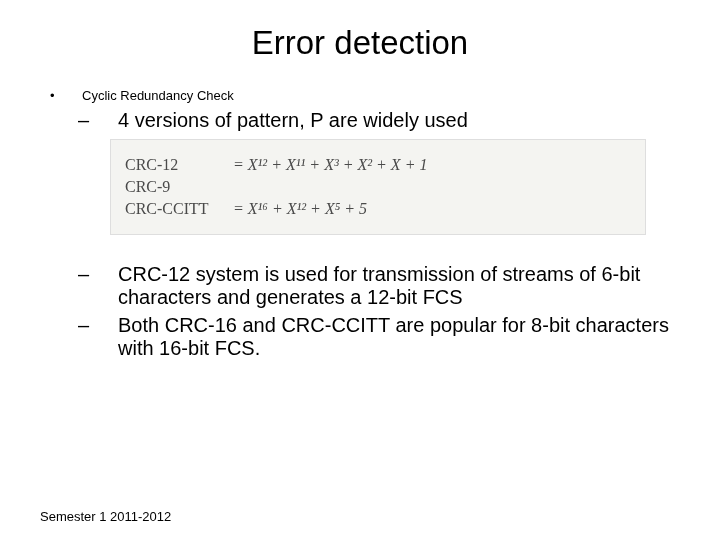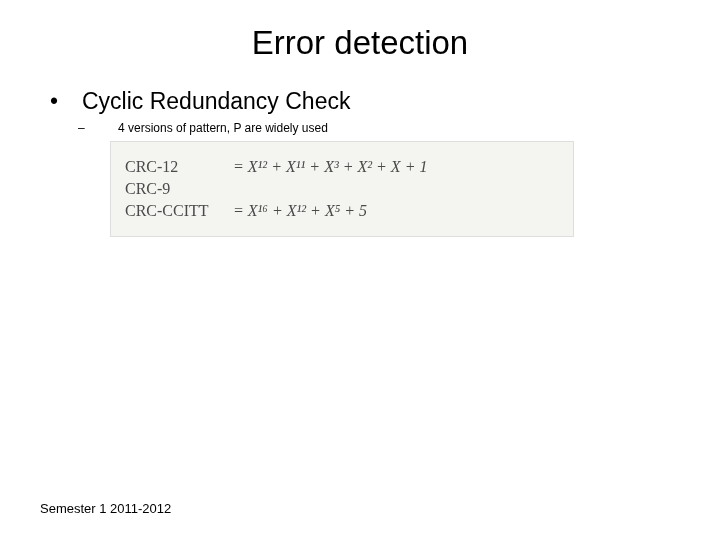--- a/index.html
+++ b/index.html
@@ -1,29 +1,29 @@
 <!DOCTYPE html>
 <html><head>
 <meta charset="utf-8">
 <style>
   * { margin: 0; padding: 0; box-sizing: border-box; }
   html, body { width: 720px; height: 540px; background: #fff; font-family: Arial, Helvetica, sans-serif; color: #000; }
   .slide { width: 720px; height: 540px; position: relative; padding: 18px 40px 0 40px; border-radius: 7px; }
   .title { font-size: 33px; text-align: center; margin-top: 6px; margin-bottom: 26px; font-weight: 400; }
-  .bullet-1 { font-size: 23px; margin-left: 26px; text-indent: -16px; padding-left: 16px; margin-bottom: 6px; }
+  .bullet-1 { font-size: 13px; margin-left: 26px; text-indent: -16px; padding-left: 16px; margin-bottom: 6px; }
   .bullet-1::before { content: "•"; display: inline-block; width: 16px; }
-  .bullet-2 { font-size: 12px; margin-left: 58px; text-indent: -20px; padding-left: 20px; margin-bottom: 4px; line-height: 1.18; }
+  .bullet-2 { font-size: 20px; margin-left: 58px; text-indent: -20px; padding-left: 20px; margin-bottom: 4px; line-height: 1.18; }
   .bullet-2::before { content: "–"; display: inline-block; width: 20px; }
-  .formula-block { margin: 6px 0 12px 70px; width: 464px; background: #f4f4f1; border: 1px solid #dedede; padding: 4px 0 4px 0; font-family: "Times New Roman", Times, serif; font-size: 16px; color: #4a4a4a; }
+  .formula-block { margin: 6px 0 12px 70px; width: 536px; background: #f4f4f1; border: 1px solid #dedede; padding: 4px 0 4px 0; font-family: "Times New Roman", Times, serif; font-size: 16px; color: #4a4a4a; }
   .formula-block .cut-top { font-size: 14px; color: #6b6b6b; padding: 0 10px 4px 10px; overflow: hidden; height: 10px; line-height: 14px; opacity: .45; }
   .formula-block .cut-bot { font-size: 14px; color: #6b6b6b; padding: 4px 10px 0 10px; overflow: hidden; height: 10px; line-height: 1px; opacity: .45; }
   .formula-row { display: flex; align-items: flex-start; padding: 2px 14px; }
   .fname { width: 108px; flex: 0 0 108px; }
   .feq { flex: 1; font-style: italic; }
-  .footer { position: absolute; left: 40px; bottom: 24px; font-size: 13px; }
+  .footer { position: absolute; left: 40px; bottom: 16px; font-size: 13px; }
   .after-block { margin-top: 28px; }
 </style>
 </head>
 <body>
 
 <div class="slide">
 
   <h1 class="title">Error detection</h1>
 
   <div class="bullet-1">Cyclic Redundancy Check</div>
@@ -40,15 +40,19 @@
       <div class="fname">CRC-9</div>
     </div>
     <div class="formula-row">
       <div class="fname">CRC-CCITT</div>
       <div class="feq">= <span>X¹⁶ + X¹² + X⁵ + 5</span></div>
     </div>
 
     <div class="cut-bot">&nbsp;</div>
   </div>
 
+  <div class="after-block">
+    <div class="bullet-2">CRC-12 system is used for transmission of streams of 6-bit characters and generates a 12-bit FCS</div>
+    <div class="bullet-2">Both CRC-16 and CRC-CCITT are popular for 8-bit characters with 16-bit FCS.</div>
+  </div>
 
   <div class="footer">Semester 1 2011-2012</div>
 </div>
 
 </body></html>

